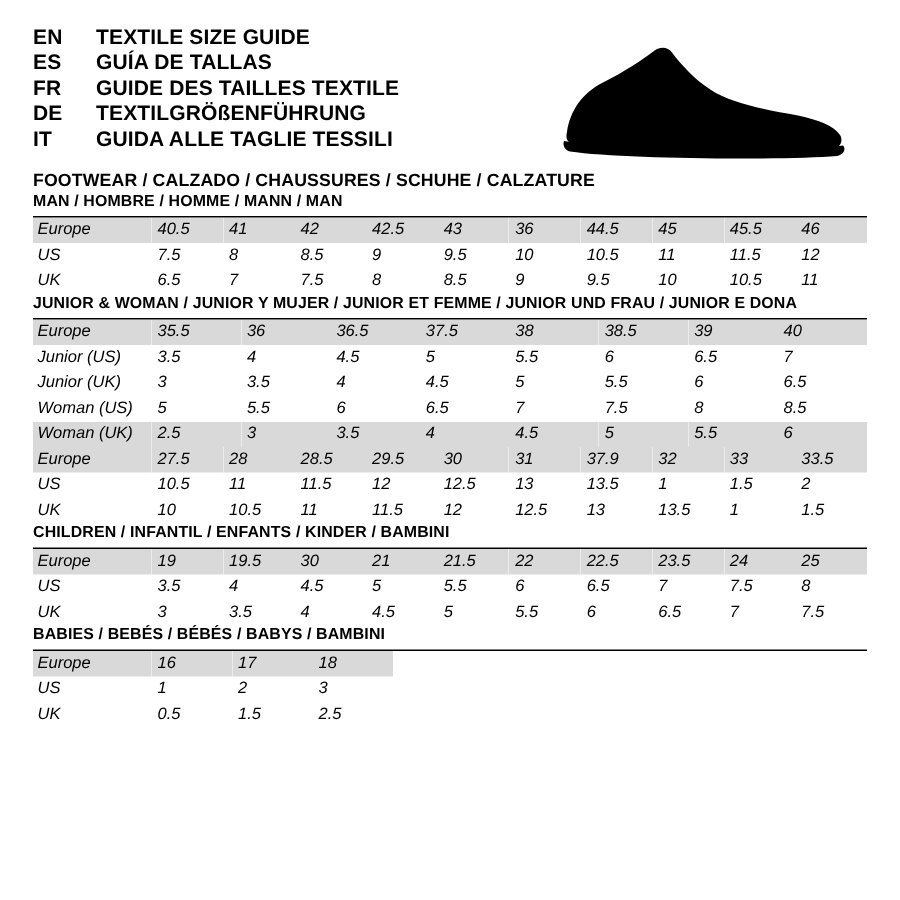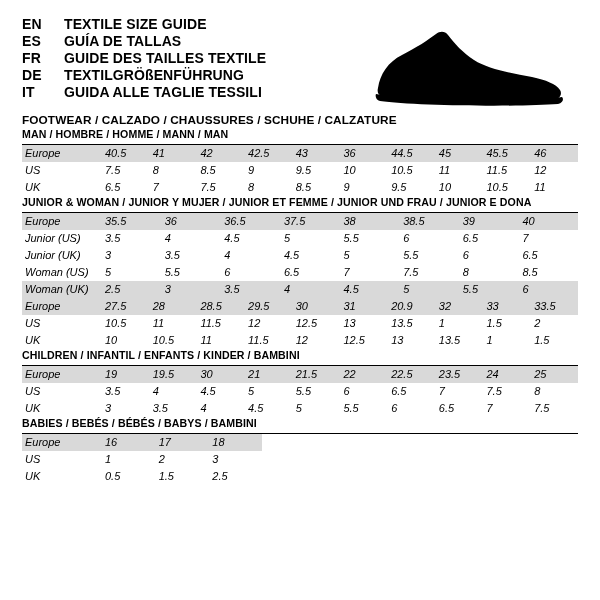--- a/index.html
+++ b/index.html
@@ -249,21 +249,21 @@
         <table class="size">
           <tbody>
             <tr class="shaded">
               <td class="label">Europe</td>
               <td>27.5</td>
               <td>28</td>
               <td>28.5</td>
               <td>29.5</td>
               <td>30</td>
               <td>31</td>
-              <td>20.9</td>
+              <td>37.9</td>
               <td>32</td>
               <td>33</td>
               <td>33.5</td>
             </tr>
             <tr class="">
               <td class="label">US</td>
               <td>10.5</td>
               <td>11</td>
               <td>11.5</td>
               <td>12</td>

